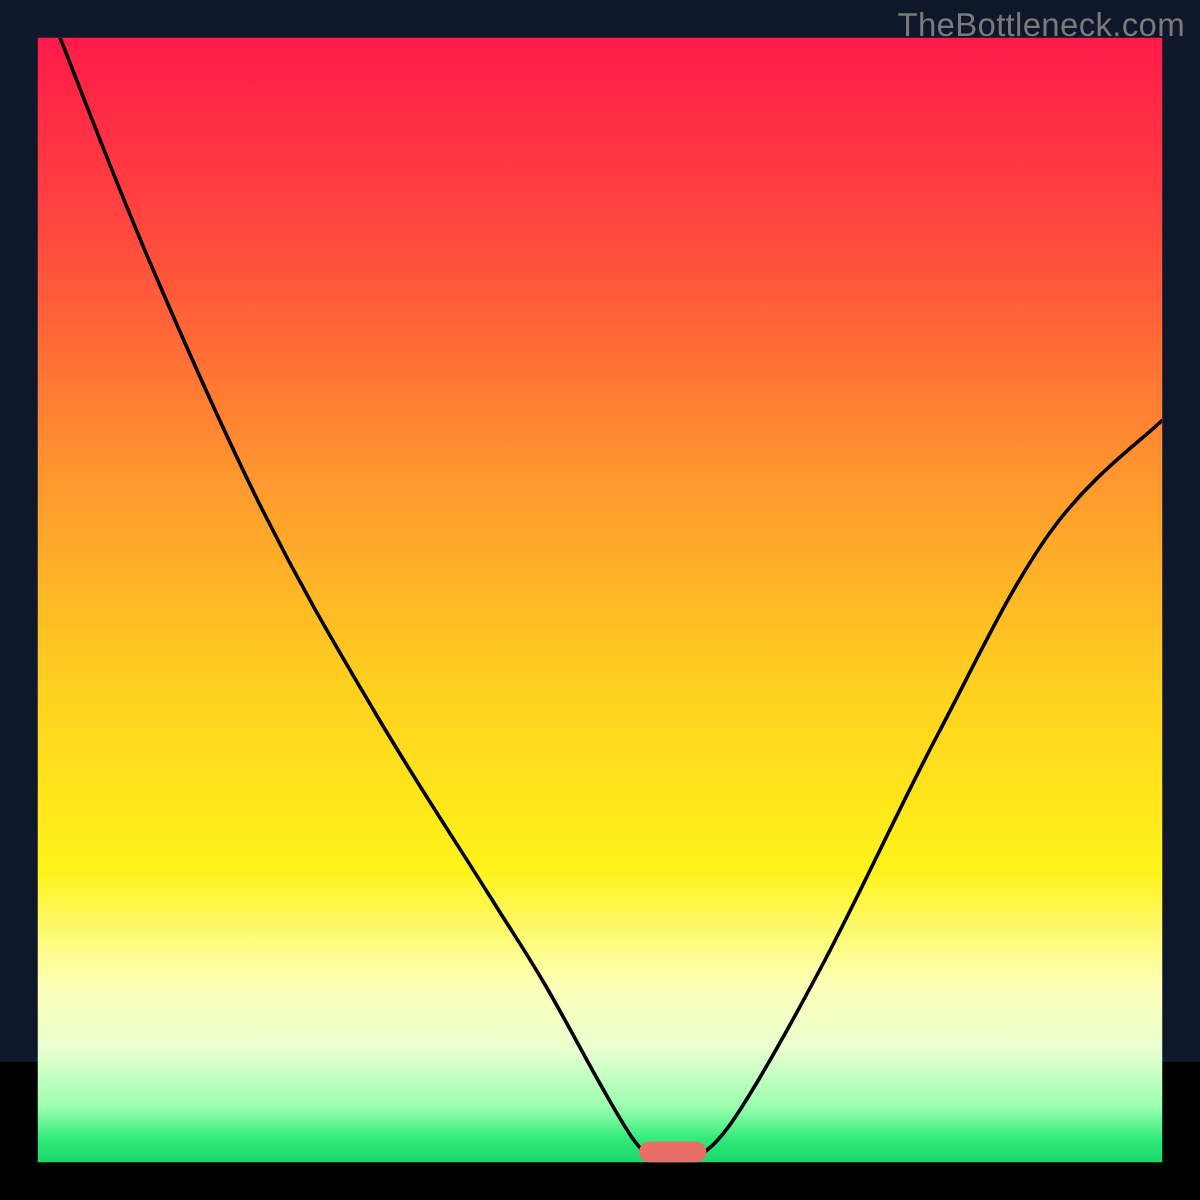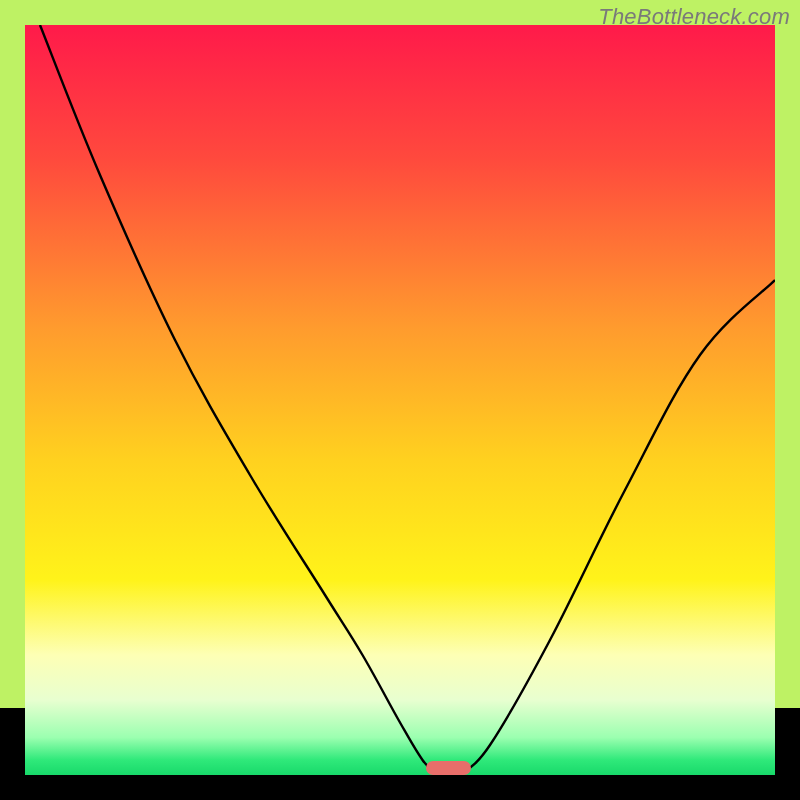--- a/index.html
+++ b/index.html
@@ -9,22 +9,21 @@
     height: 800px;
     background: #000;
     overflow: hidden;
   }
   .frame {
     position: absolute;
     left: 0;
     top: 0;
     width: 800px;
     height: 708px;
-    background: #bef264;
-    font-style: italic;
+    background: #0f172a;
   }
   .plot {
     position: absolute;
     left: 25px;
     top: 25px;
     width: 750px;
     height: 750px;
     overflow: hidden;
   }
   .gradient {

